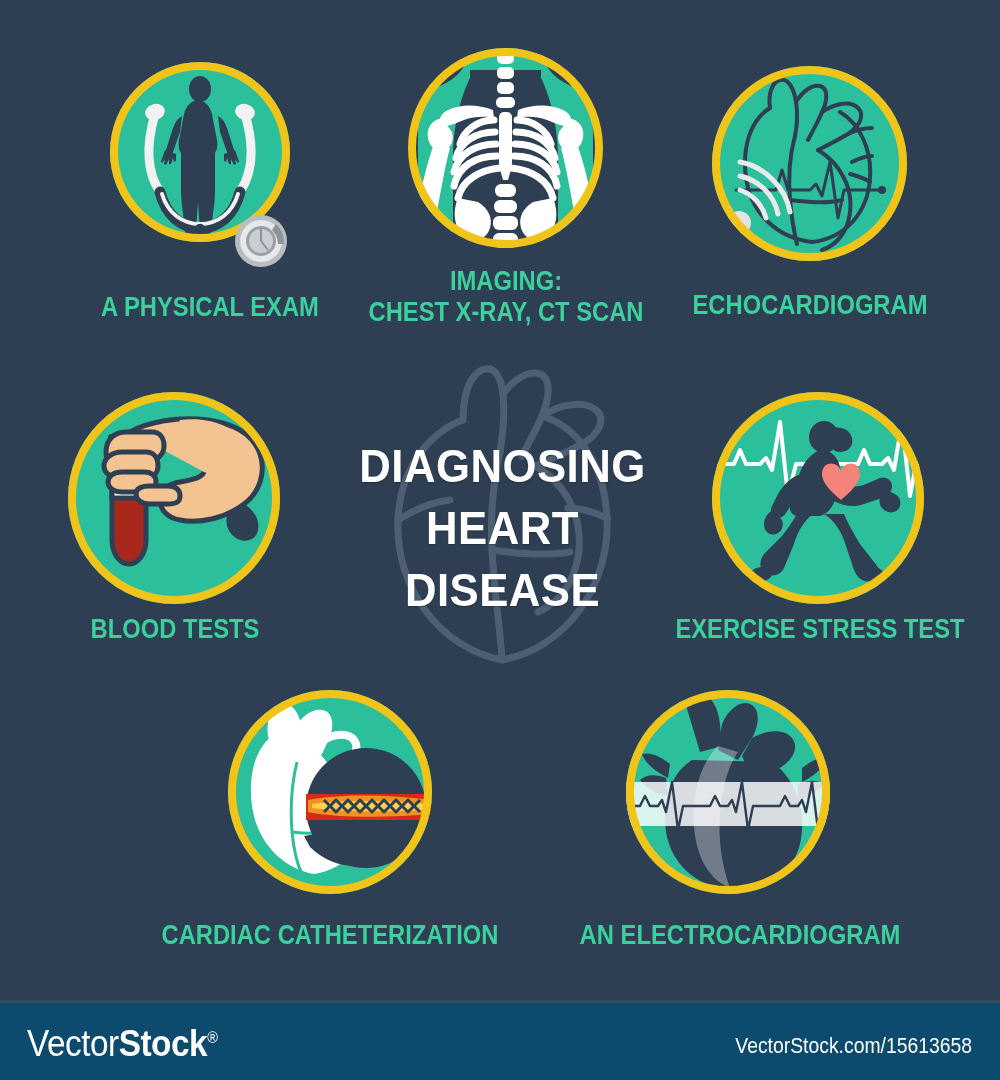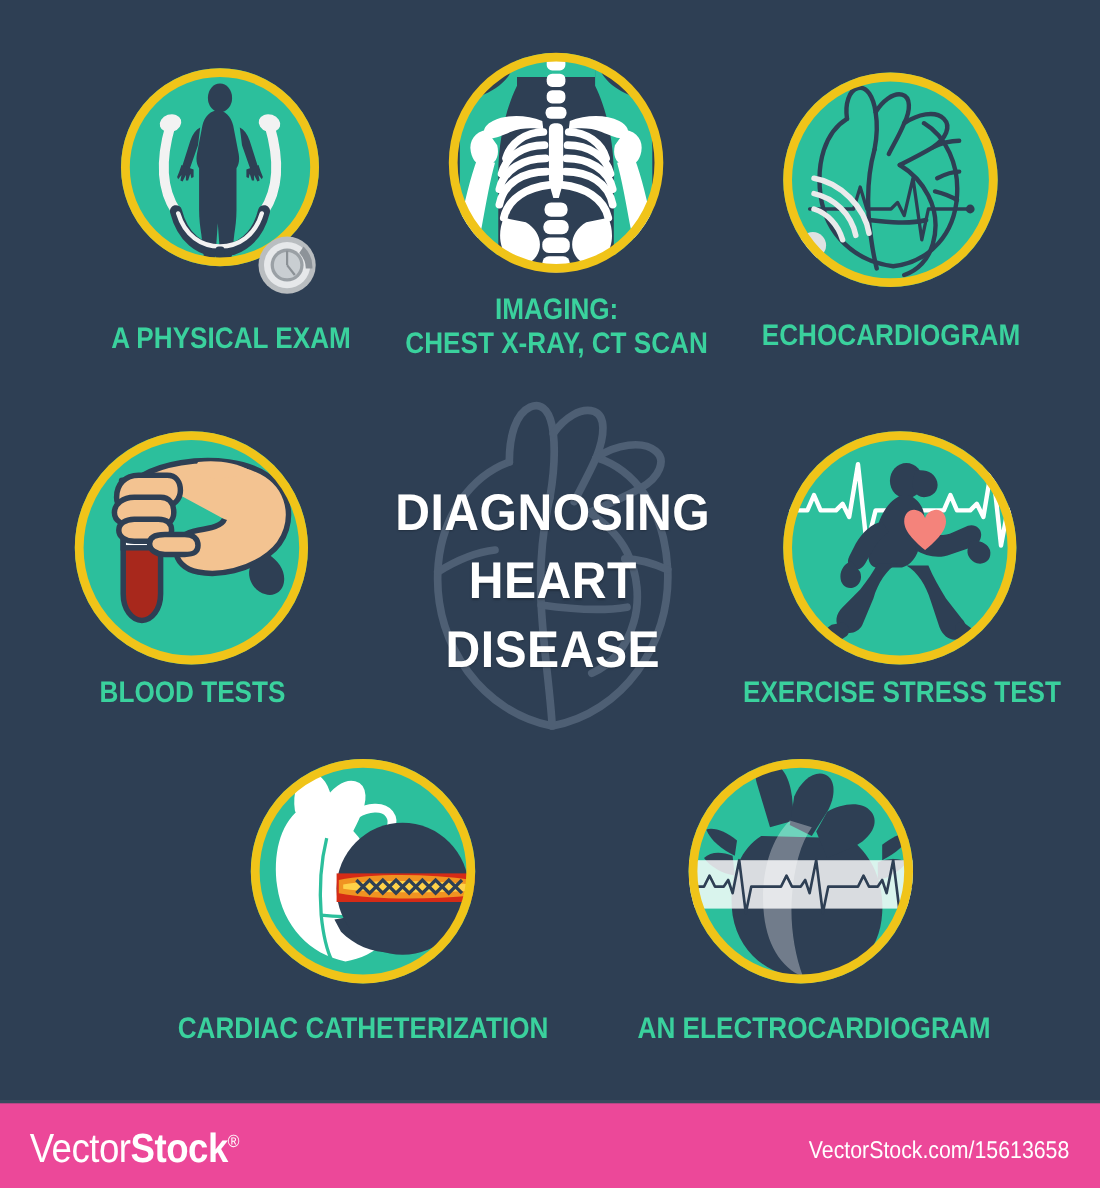--- a/index.html
+++ b/index.html
@@ -69,21 +69,21 @@
     text-align: center;
     white-space: nowrap;
     transform: scaleX(0.88);
   }
 
   
   #footer {
     position: absolute;
     left: 0; top: 1000px;
     width: 1000px; height: 80px;
-    background: #ec4899;
+    background: #0c4a6e;
     border-top: 3px solid #394a5e;
   }
   #vs-logo {
     position: absolute;
     left: 27px; top: 20px;
     color: #ffffff;
     font-size: 37px;
     letter-spacing: -0.5px;
     transform: scaleX(0.9);
     transform-origin: left center;

